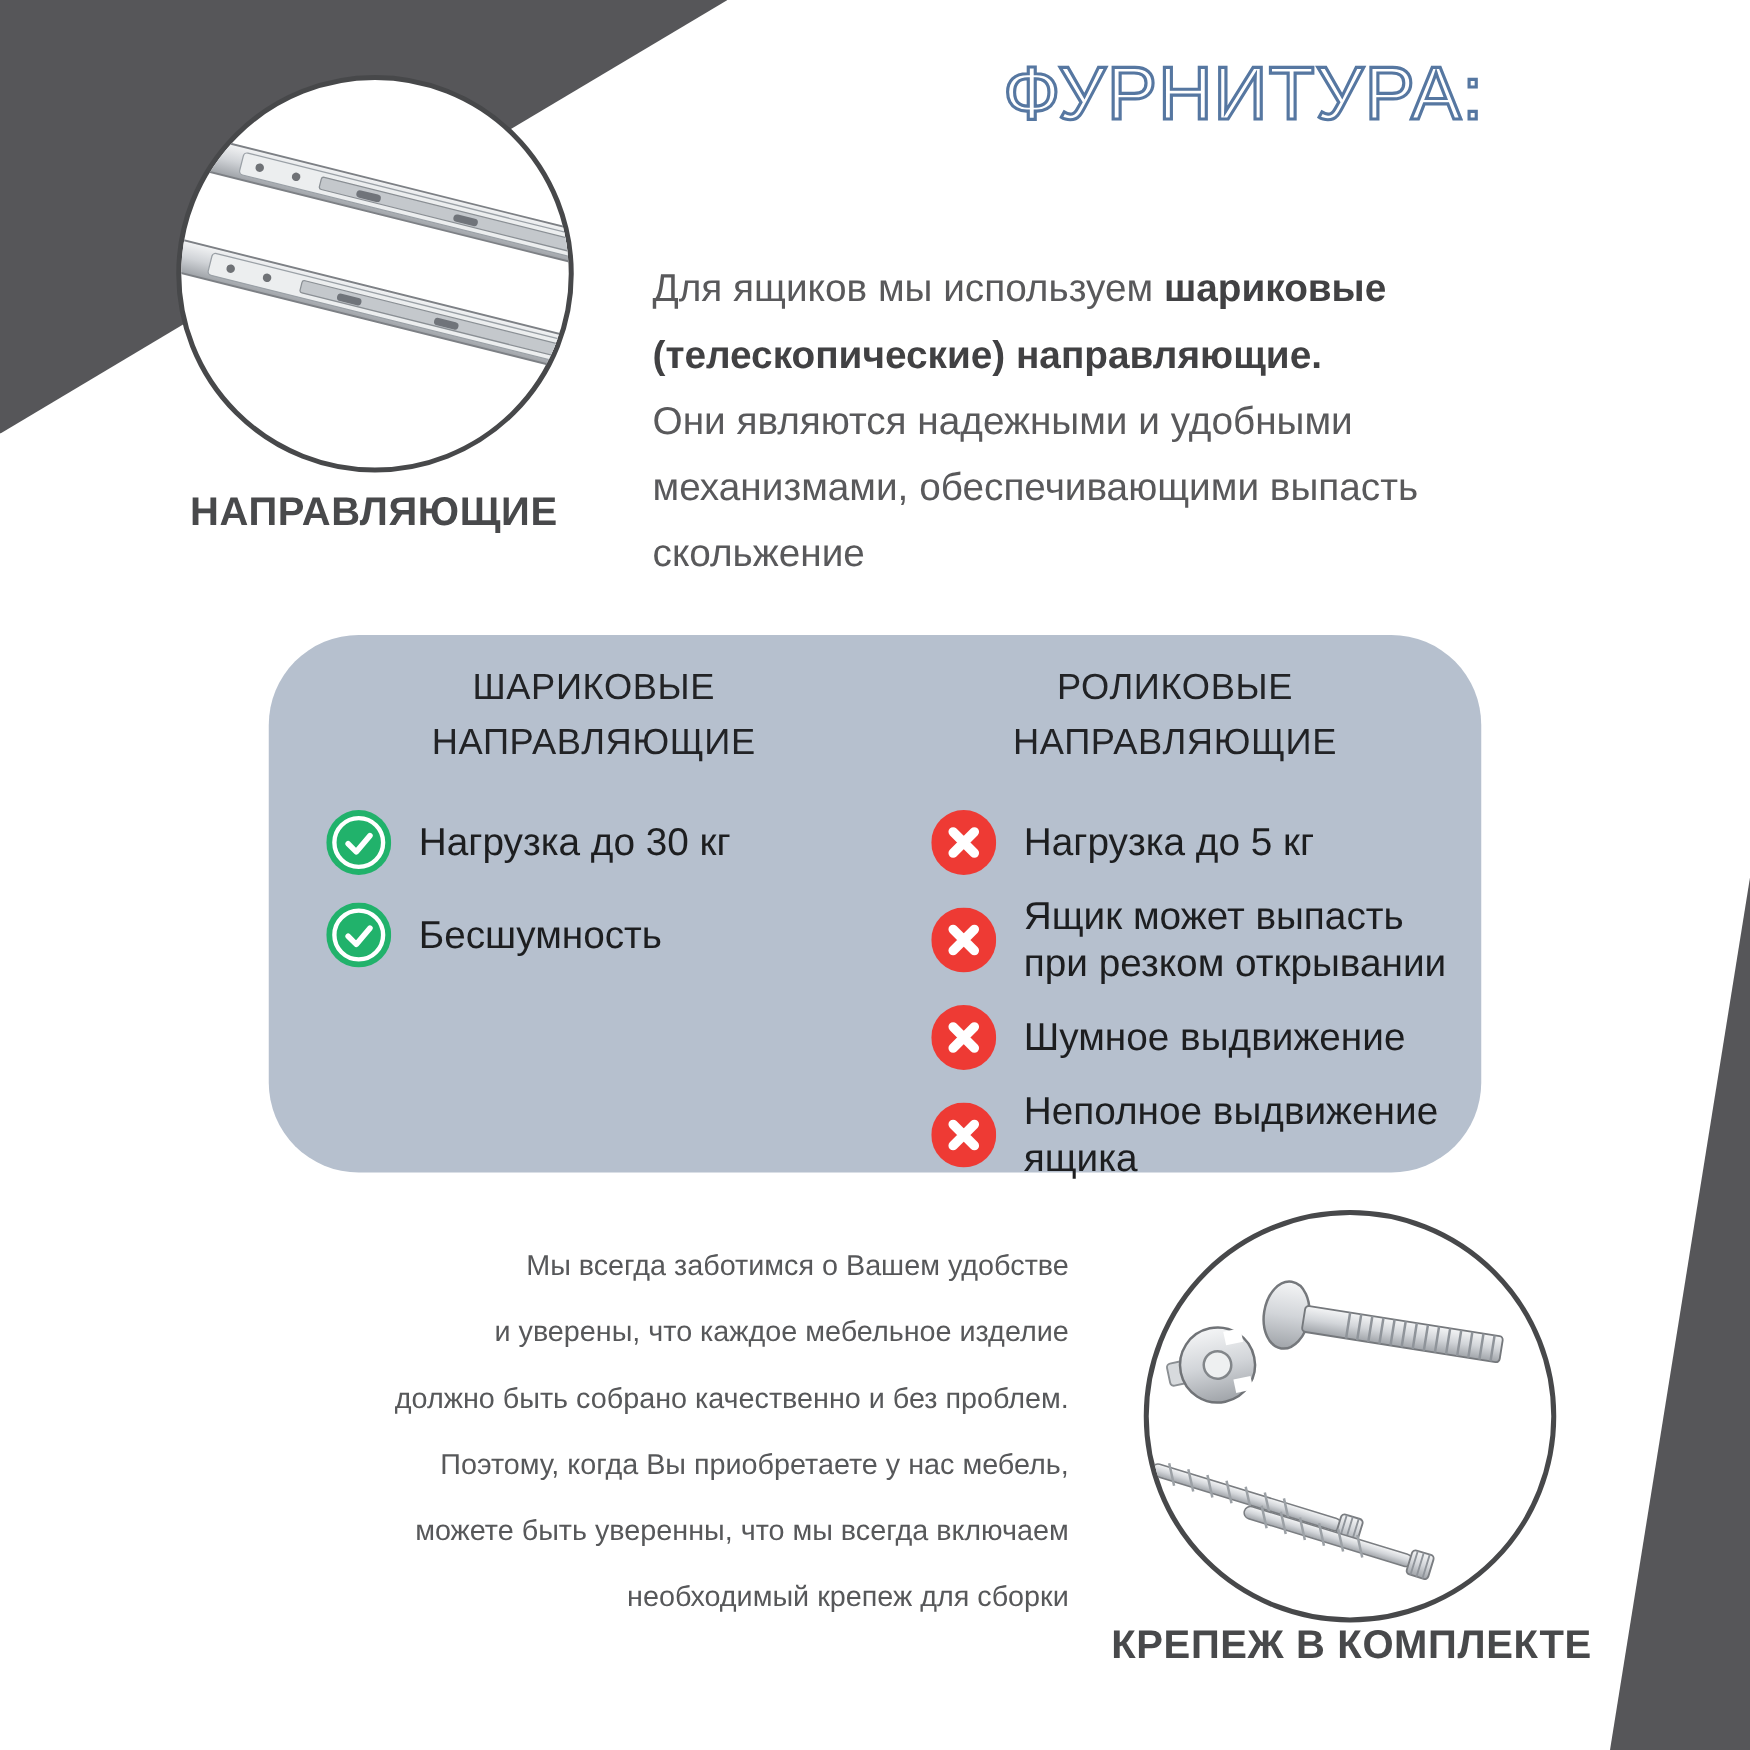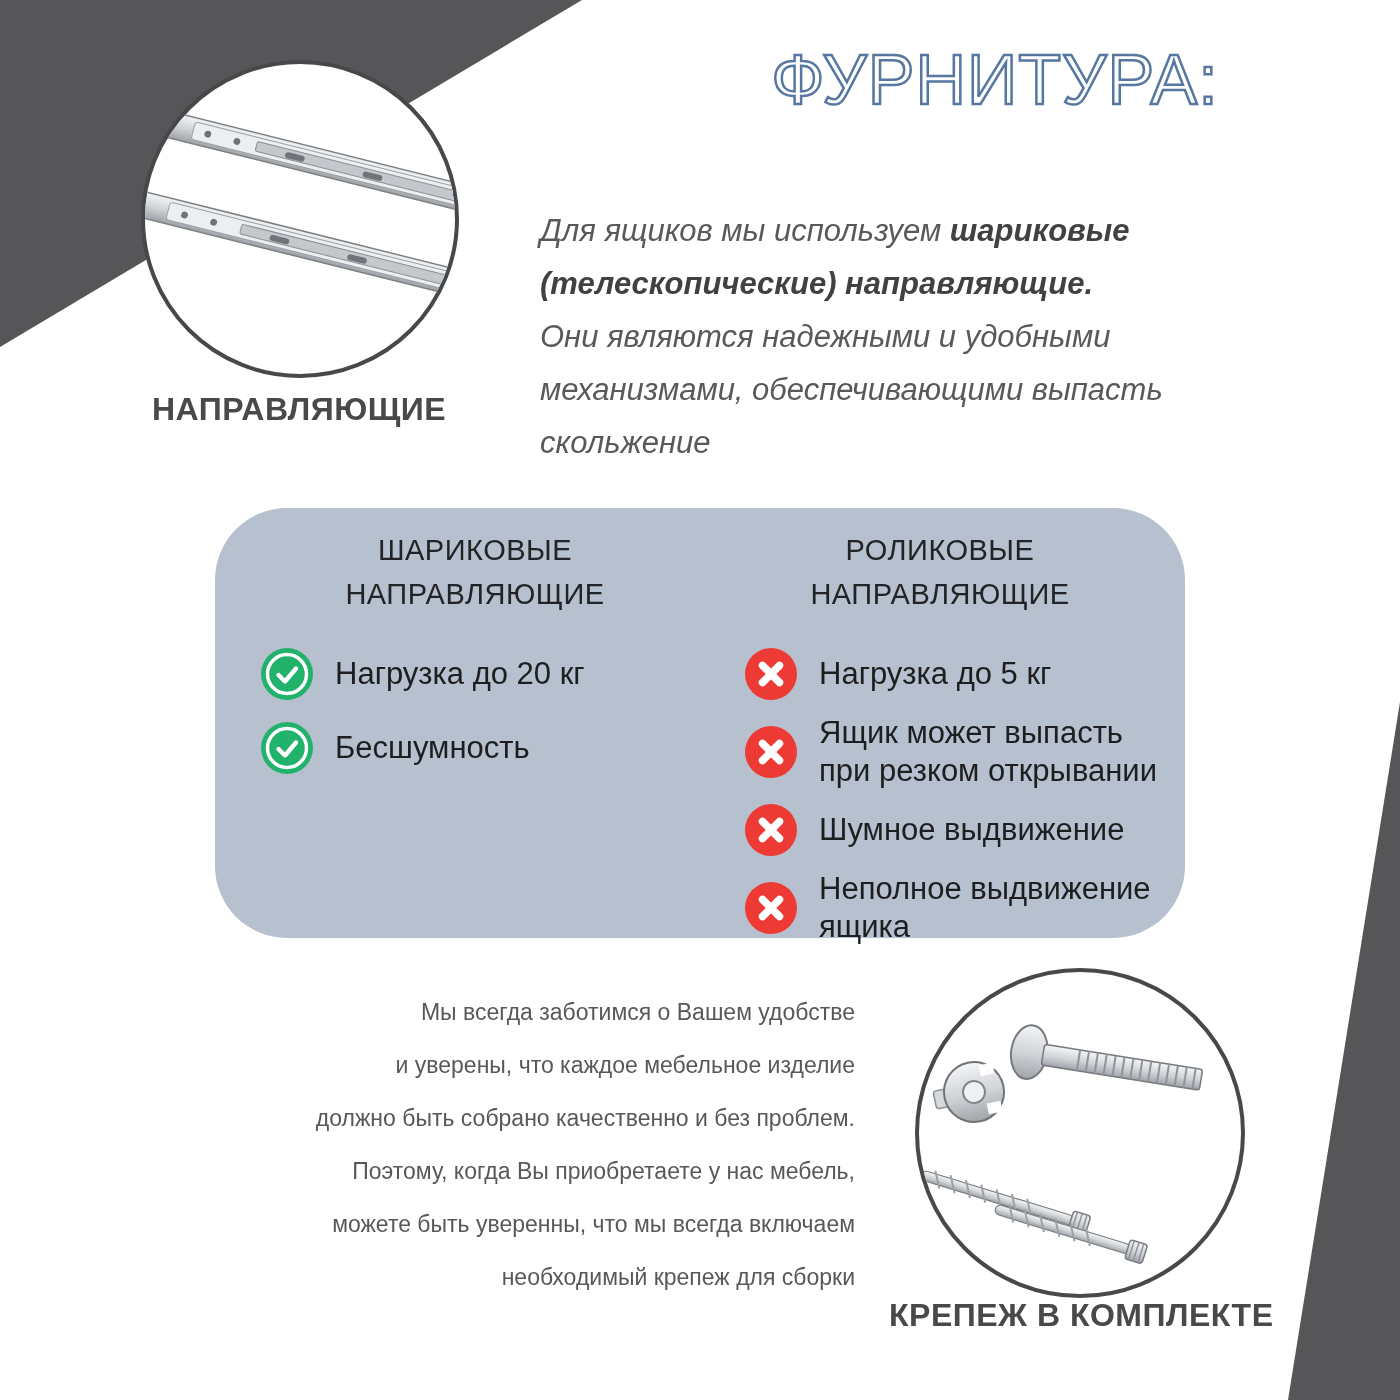--- a/index.html
+++ b/index.html
@@ -18,27 +18,27 @@
   .circle-slides{left:141px;top:60px;width:310px;height:310px;}
   .circle-fasteners{left:915px;top:968px;width:322px;height:322px;}
   .photo-circle svg{display:block;width:100%;height:100%;}
   
   .caption{position:absolute;z-index:3;font-weight:bold;color:#48494b;letter-spacing:.5px;
     font-size:32px;white-space:nowrap;}
   .caption-slides{left:152px;top:391px;}
   .caption-fasteners{left:889px;top:1297px;}
   
   .page-title{position:absolute;z-index:3;left:695px;top:40px;width:600px;text-align:center;
-    font-size:70px;line-height:1.15;font-weight:normal;letter-spacing:1px;color:#5677a1;white-space:nowrap;}
+    font-size:60px;line-height:1.15;font-weight:normal;letter-spacing:1px;color:#5677a1;white-space:nowrap;}
   @supports ((-webkit-text-stroke:1px #000)){
     .page-title{color:#ffffff;-webkit-text-stroke:2.5px #5677a1;}
   }
   
-  .intro{position:absolute;z-index:3;left:540px;top:204px;width:680px;font-size:31px;
-    line-height:53px;color:#59595b;font-style:italic;}
+  .intro{position:absolute;z-index:3;left:522px;top:204px;width:680px;font-size:31px;
+    line-height:53px;color:#59595b;}
   .intro .ln{white-space:nowrap;}
   .intro b{color:#414143;}
   
   .panel{position:absolute;z-index:3;left:215px;top:508px;width:970px;height:430px;
     border-radius:72px;background:#b6c0ce;display:flex;box-sizing:border-box;
     padding:20px 20px 0 30px;}
   .col{box-sizing:border-box;}
   .col-ball{width:470px;padding-right:10px;}
   .col-roller{width:450px;}
   .col-title{text-align:center;font-size:29px;line-height:44px;color:#222326;letter-spacing:.5px;}
@@ -116,21 +116,21 @@
       </div>
       <div class="rows">
         <div class="row">
           <span class="ic">
             <svg viewBox="0 0 52 52">
                 <circle cx="26" cy="26" r="26" fill="#21b26b"></circle>
                 <circle cx="26" cy="26" r="19.5" fill="none" stroke="#fff" stroke-width="3.5"></circle>
                 <path d="M17.5 27l6.5 6.5 11-13" fill="none" stroke="#fff" stroke-width="4.4" stroke-linecap="round" stroke-linejoin="round"></path>
               </svg>
           </span>
-          <span class="row-text">Нагрузка до 20 кг</span>
+          <span class="row-text">Нагрузка до 30 кг</span>
         </div>
         <div class="row">
           <span class="ic">
             <svg viewBox="0 0 52 52">
                 <circle cx="26" cy="26" r="26" fill="#21b26b"></circle>
                 <circle cx="26" cy="26" r="19.5" fill="none" stroke="#fff" stroke-width="3.5"></circle>
                 <path d="M17.5 27l6.5 6.5 11-13" fill="none" stroke="#fff" stroke-width="4.4" stroke-linecap="round" stroke-linejoin="round"></path>
               </svg>
           </span>
           <span class="row-text">Бесшумность</span>

